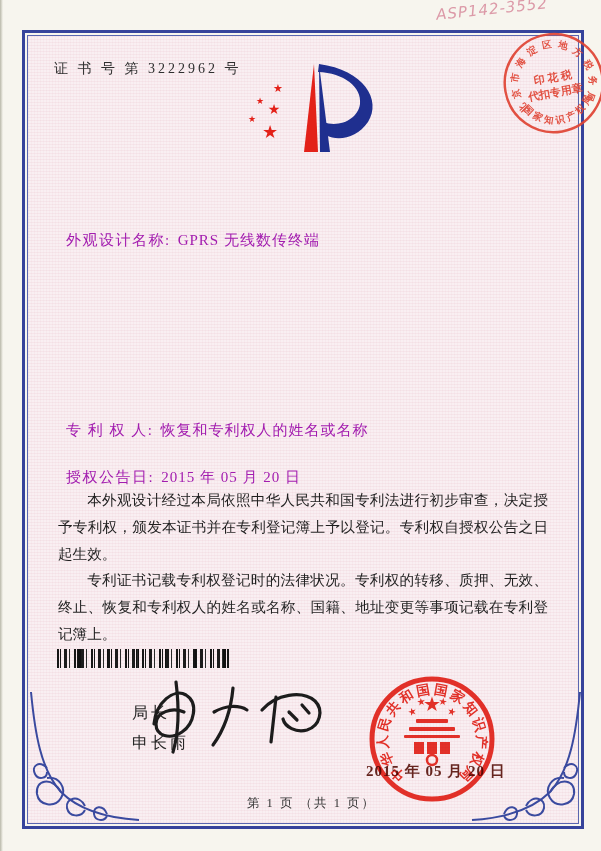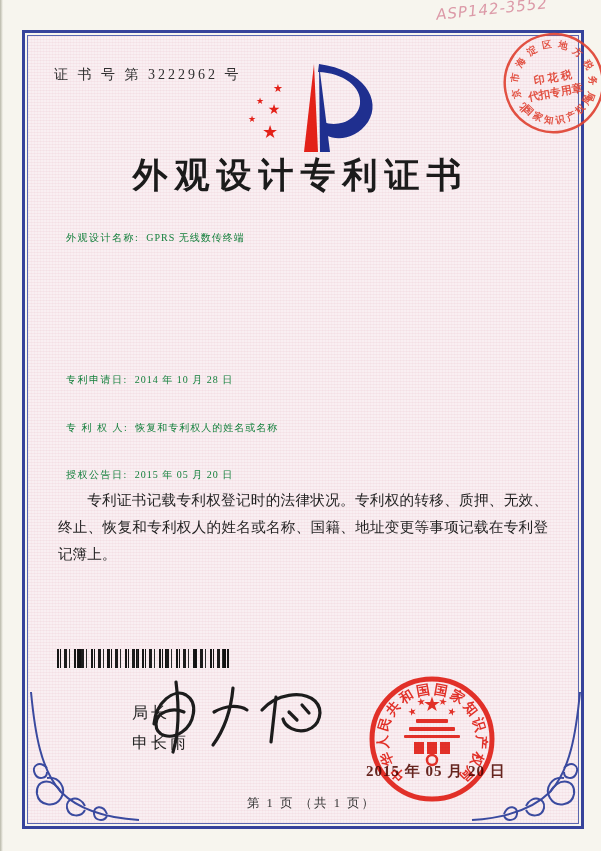--- a/index.html
+++ b/index.html
@@ -11,25 +11,25 @@
   .scan-edge-left{position:absolute;left:0;top:0;width:3px;height:100%;
     background:linear-gradient(90deg,#b9b8a9,#f7f5ee);}
   .frame{position:absolute;left:22px;top:30px;width:562px;height:799px;
     border:3px solid #36439b;box-sizing:border-box;}
   .frame-inner{position:absolute;inset:2px;border:1px solid #5a66b0;
     background-color:#f9eff2;
     background-image:
       repeating-linear-gradient(0deg, rgba(228,178,190,.16) 0 1px, transparent 1px 3px),
       repeating-linear-gradient(90deg, rgba(228,178,190,.10) 0 1px, transparent 1px 3px);}
   .cert-number{position:absolute;left:54px;top:60px;font-size:14px;
-    letter-spacing:3px;color:#2f2f2f;margin-top:6px;}
+    letter-spacing:3px;color:#2f2f2f;}
   .logo{position:absolute;left:226px;top:58px;width:168px;height:100px;}
   .title{position:absolute;left:0;top:152px;width:100%;text-align:center;
     font-size:35px;font-weight:bold;letter-spacing:7px;color:#1b1b1b;}
-  .field{position:absolute;left:66px;font-size:10px;letter-spacing:1.5px;color:#15803d;}
+  .field{position:absolute;left:66px;font-size:15px;letter-spacing:1.5px;color:#a21caf;}
   .field .value{margin-left:7px;letter-spacing:1px;}
   .body-text{position:absolute;left:58px;top:487px;width:490px;
     font-size:14.6px;line-height:26.8px;text-align:justify;color:#1f1f1f;}
   .body-text p{margin:0;text-indent:2em;}
   .barcode{position:absolute;left:57px;top:649px;width:173px;height:19px;
     background-image:
       repeating-linear-gradient(90deg,#161616 0 2px,transparent 2px 3px,#161616 3px 4px,transparent 4px 7px,#1c1c1c 7px 10px,transparent 10px 12px,#2b2b2b 12px 13px,transparent 13px 17px),
       repeating-linear-gradient(90deg,transparent 0 21px,#101010 21px 24px,transparent 24px 29px);}
   .director{position:absolute;left:84px;font-size:16px;letter-spacing:3px;color:#262626;margin-left:48px;}
   .signature{position:absolute;left:136px;top:672px;width:195px;height:100px;}
@@ -68,36 +68,33 @@
       <text x="34" y="46" font-size="9">★</text>
       <text x="48" y="56" font-size="14">★</text>
       <text x="26" y="64" font-size="9">★</text>
       <text x="44" y="80" font-size="18">★</text>
     </g>
     <polygon points="88,6 78,94 92,94" fill="#e32119"></polygon>
     <polygon points="93,6 104,94 94,94" fill="#1f2f8f"></polygon>
     <path d="M93,6 C138,12 156,42 142,64 C131,80 112,84 100,77 L97,64 C114,70 132,61 134,46 C136,29 118,15 92,14 Z" fill="#1f2f8f"></path>
   </svg>
 
-  <div class="title">外观设计专利证书</div>
 
   <div class="field" style="top:231px">
     <span>外观设计名称:</span><span class="value">GPRS 无线数传终端</span>
-  </div>
-  <div class="field" style="top:373px">
-    <span>专利申请日:</span><span class="value">2014 年 10 月 28 日</span>
   </div>
   <div class="field" style="top:421px">
     <span>专 利 权 人:</span><span class="value">恢复和专利权人的姓名或名称</span>
   </div>
   <div class="field" style="top:468px">
     <span>授权公告日:</span><span class="value">2015 年 05 月 20 日</span>
   </div>
 
   <div class="body-text">
+    <p>本外观设计经过本局依照中华人民共和国专利法进行初步审查，决定授予专利权，颁发本证书并在专利登记簿上予以登记。专利权自授权公告之日起生效。</p>
     <p>专利证书记载专利权登记时的法律状况。专利权的转移、质押、无效、终止、恢复和专利权人的姓名或名称、国籍、地址变更等事项记载在专利登记簿上。</p>
   </div>
 
   <div class="barcode"></div>
 
   <div class="director" style="top:703px">局长</div>
   <div class="director" style="top:733px">申长雨</div>
 
   <svg class="signature" viewBox="0 0 195 100" fill="none" stroke="#1c1c1c" stroke-width="3.2" stroke-linecap="round">
     <path d="M18,52 C20,30 38,16 50,23 C63,31 58,52 46,60 C34,68 20,64 20,52 C20,40 36,35 48,40"></path>

